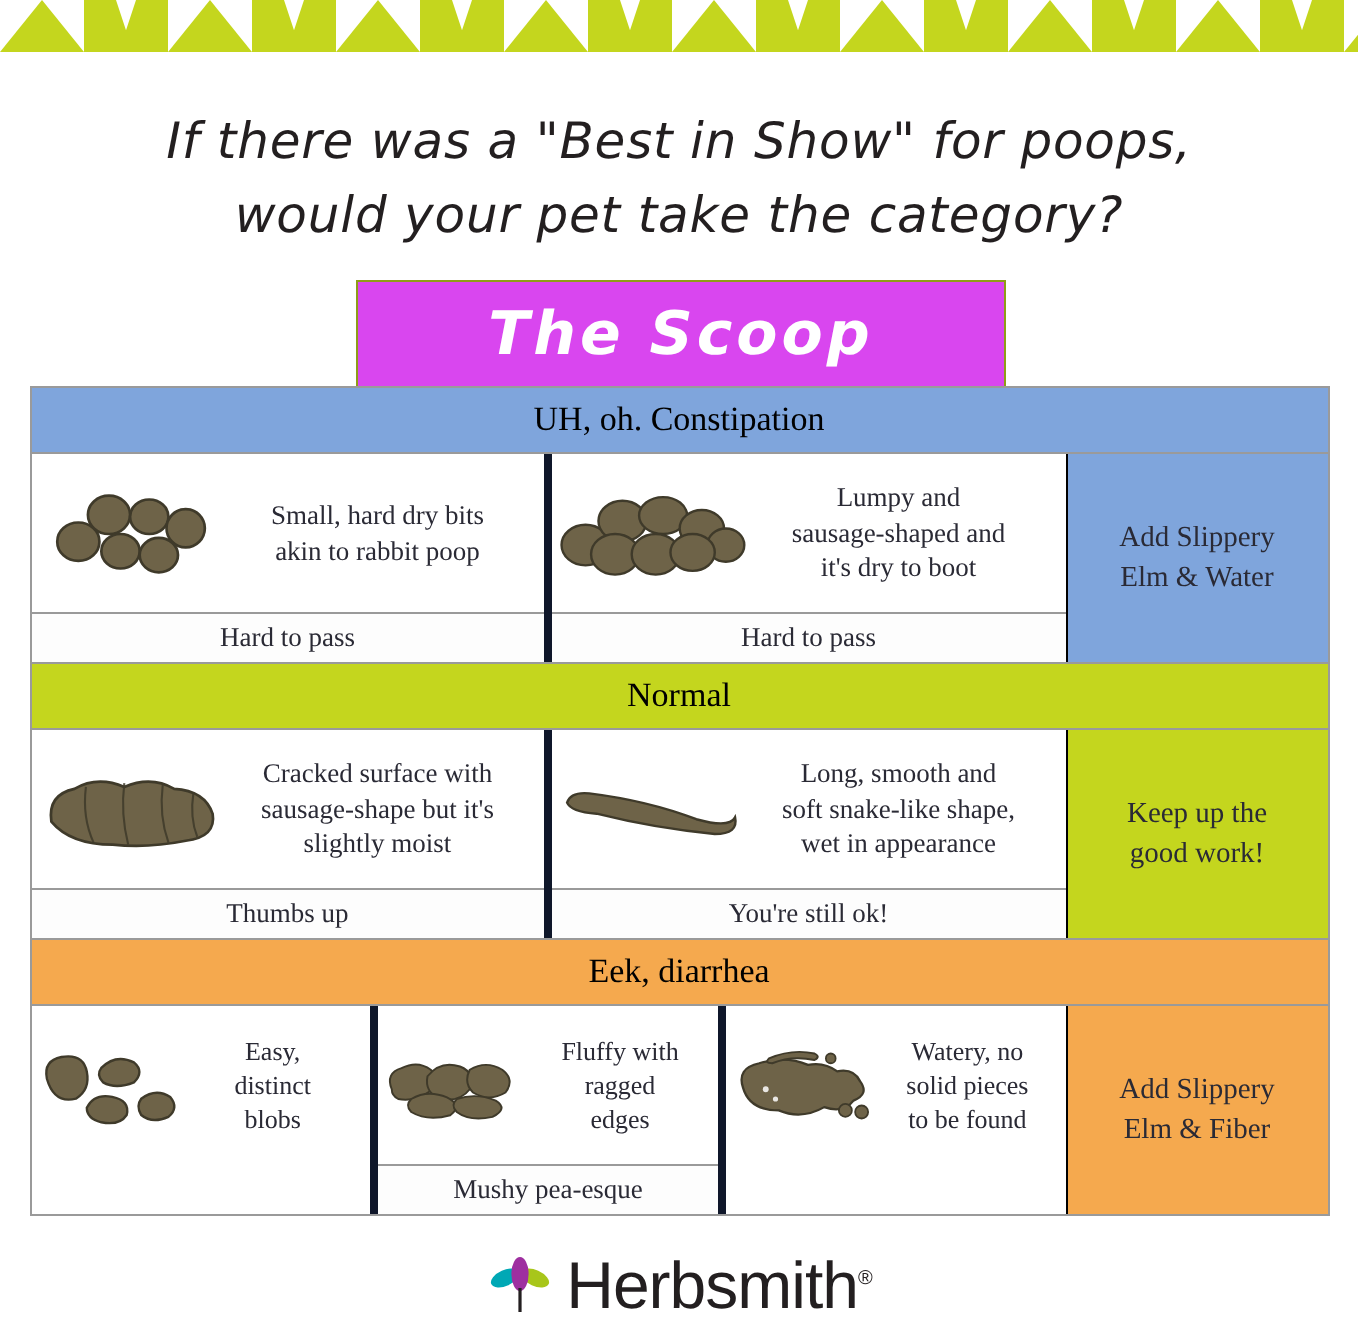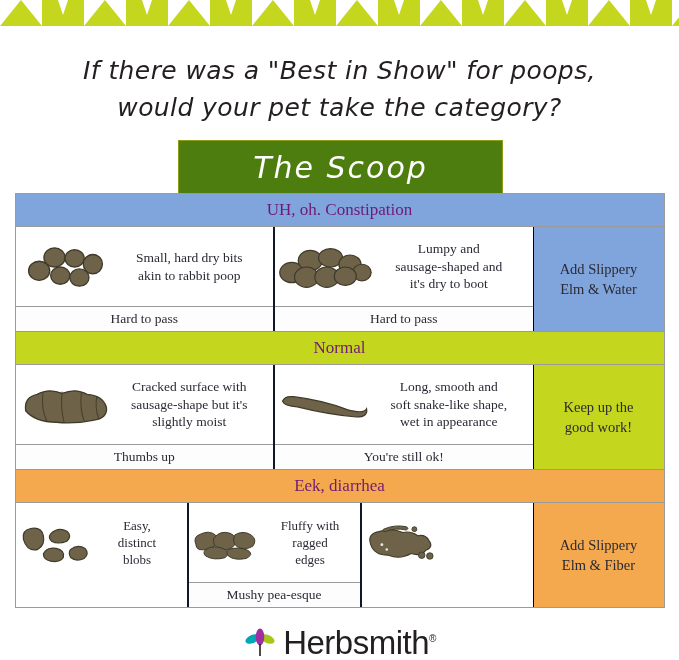--- a/index.html
+++ b/index.html
@@ -60,26 +60,27 @@
     position: relative;
     height: 53px;
     margin-top: 14px;
   }
   .scoop-banner {
     position: absolute;
     left: 178px;
     top: 0;
     width: 325px;
     height: 53px;
-    background: #4d7c0f;
+    background: #d946ef;
     border: 1px solid #8f9c16;
     border-bottom: none;
     display: flex;
     align-items: center;
     justify-content: center;
+    font-weight: bold;
   }
   .scoop-text {
     font-family: "DejaVu Sans", sans-serif;
     font-style: italic;
     font-size: 30px;
     color: #ffffff;
     letter-spacing: 2px;
   }
 
   
@@ -93,36 +94,36 @@
 
   .section { display: block; position: relative; }
 
   .sec-header {
     height: 33px;
     display: flex;
     align-items: center;
     justify-content: center;
     font-family: "Liberation Serif", serif;
     font-size: 17px;
-    color: #701a75;
+    color: #000000;
     border-bottom: 1px solid #9a9a9a;
   }
   .sec-header.blue   { background: #7fa5dc; }
   .sec-header.green  { background: #c4d61e; }
   .sec-header.orange { background: #f5a94e; }
 
   .sec-body { display: flex; }
 
   .cols { flex: 1 1 auto; display: flex; }
 
   .col {
     flex: 1 1 0;
     display: flex;
     flex-direction: column;
-    border-right: 2px solid #0f172a;
+    border-right: 4px solid #0f172a;
   }
   .col:last-child { border-right: 1px solid #000000; }
 
   .col-main {
     display: flex;
     align-items: center;
     min-height: 79px;
     padding: 4px 2px;
   }
   .col-icon {
@@ -424,20 +425,25 @@
         <circle cx="62" cy="8" r="3"></circle>
         <circle cx="71" cy="40" r="4"></circle>
         <circle cx="81" cy="41" r="4"></circle>
       </g>
       <g fill="#fff" opacity=".85">
         <circle cx="22" cy="27" r="1.8"></circle>
         <circle cx="28" cy="33" r="1.6"></circle>
       </g>
                 </svg>
               </div>
+              <div class="col-desc narrow">
+                <div>Watery, no</div>
+                <div>solid pieces</div>
+                <div>to be found</div>
+              </div>
             </div>
           </div>
         </div>
         <div class="advice orange">
           <div>
             <div>Add Slippery</div>
             <div>Elm &amp; Fiber</div>
           </div>
         </div>
       </div>

